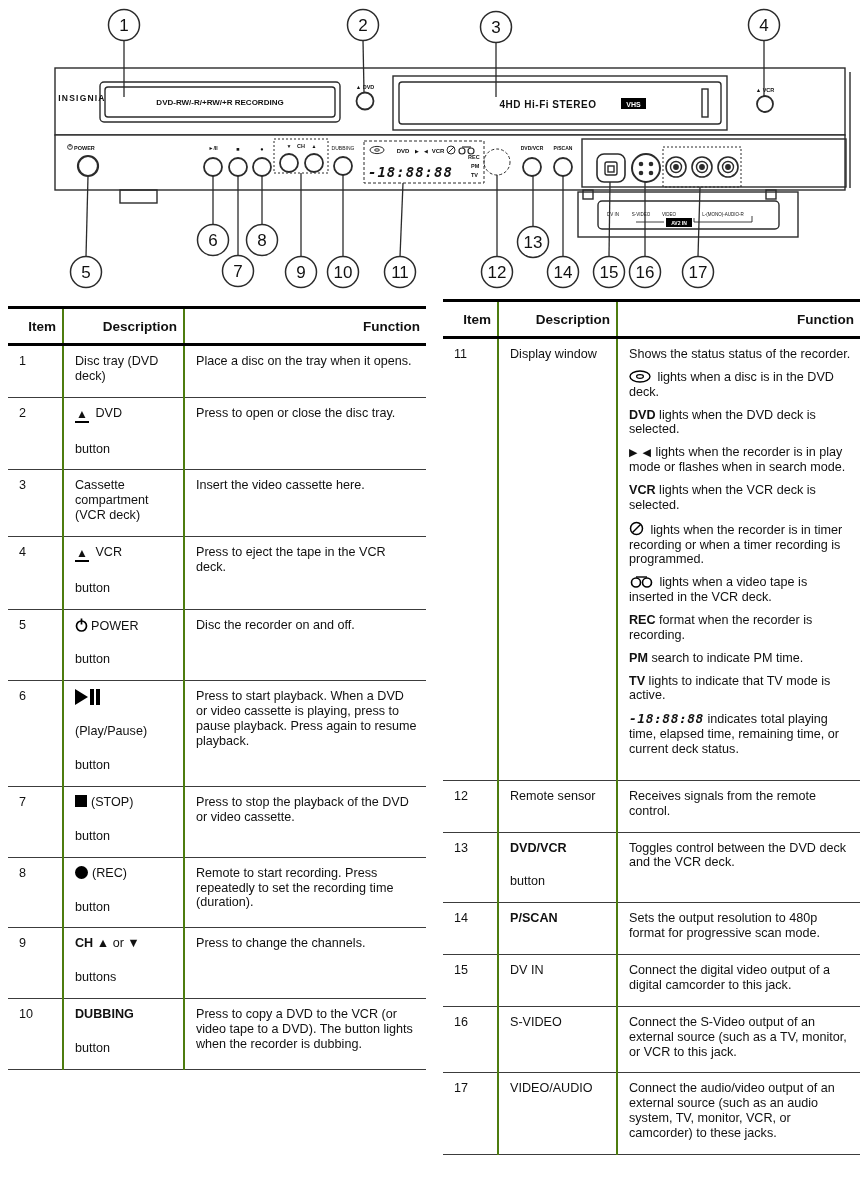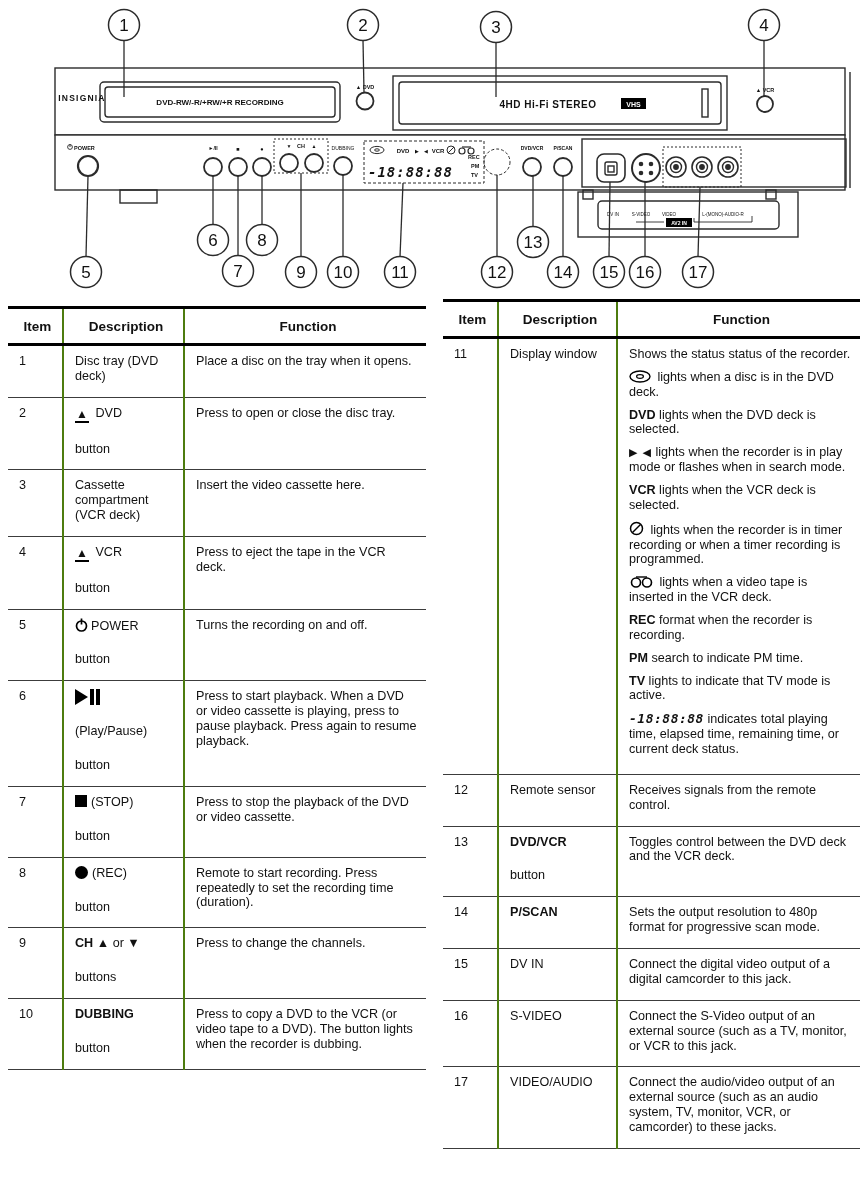--- a/index.html
+++ b/index.html
@@ -2,26 +2,26 @@
 <html><head>
 <meta charset="utf-8">
 <style>
   html,body{margin:0;padding:0;}
   body{width:861px;height:1200px;background:#ffffff;font-family:"Liberation Sans",sans-serif;color:#111;}
   .page{position:relative;width:861px;height:1200px;background:#fff;overflow:hidden;}
   .diagram{position:absolute;left:0;top:0;}
 
   
   table.spec{position:absolute;border-collapse:collapse;table-layout:fixed;border-top:3px solid #000;}
-  table.spec th{font-size:13.5px;font-weight:bold;text-align:center;padding:10px 6px 9px 11px;border-bottom:3px solid #000;}
+  table.spec th{font-size:13.5px;font-weight:bold;text-align:right;padding:10px 6px 9px 11px;border-bottom:3px solid #000;}
   table.spec td{font-size:12.6px;line-height:1.18;vertical-align:top;padding:8px 8px 13px 11px;border-bottom:1px solid #3c3c3c;}
   table.spec th+th, table.spec td+td{border-left:2px solid #4d7c0f;}
   .d2{margin-top:19px;}
   .c-func p{margin:0 0 8px 0;}
-  .c-func p:last-child{margin-bottom:4px;}
+  .c-func p:last-child{margin-bottom:10px;}
   b.inl{font-weight:bold;}
 
   
   .eject{display:inline-block;border-bottom:2.5px solid #000;line-height:0.9;font-size:12px;padding:0 1px 1px 1px;margin-right:3px;vertical-align:-1px;}
   .pp-icon{display:inline-flex;align-items:center;height:16px;vertical-align:middle;}
   .pp-tri{width:0;height:0;border-left:13px solid #000;border-top:8px solid transparent;border-bottom:8px solid transparent;}
   .pp-bar{width:4px;height:16px;background:#000;margin-left:2px;}
   .sq-icon{display:inline-block;width:12px;height:12px;background:#000;margin-right:4px;vertical-align:-1px;}
   .dot-icon{display:inline-block;width:13px;height:13px;background:#000;border-radius:50%;margin-right:4px;vertical-align:-2px;}
   .svg-ic{vertical-align:-2px;margin-right:3px;}
@@ -290,21 +290,21 @@
       </tr>
       <tr>
         <td class="c-item">5</td>
         <td class="c-desc">
           <div><span><svg class="svg-ic" width="13" height="14">
                   <circle cx="6.5" cy="8" r="5" fill="none" stroke="#000" stroke-width="1.7"></circle>
                   <line x1="6.5" y1="0.5" x2="6.5" y2="6.5" stroke="#000" stroke-width="1.7"></line>
                 </svg></span><span>POWER</span></div>
           <div class="d2">button</div>
         </td>
-        <td class="c-func">Turns the recording on and off.</td>
+        <td class="c-func">Disc the recorder on and off.</td>
       </tr>
       <tr>
         <td class="c-item">6</td>
         <td class="c-desc">
           <div><span class="pp-icon">
                 <span class="pp-tri"></span>
                 <span class="pp-bar"></span>
                 <span class="pp-bar"></span>
               </span></div>
           <div class="d2">(Play/Pause)</div>

